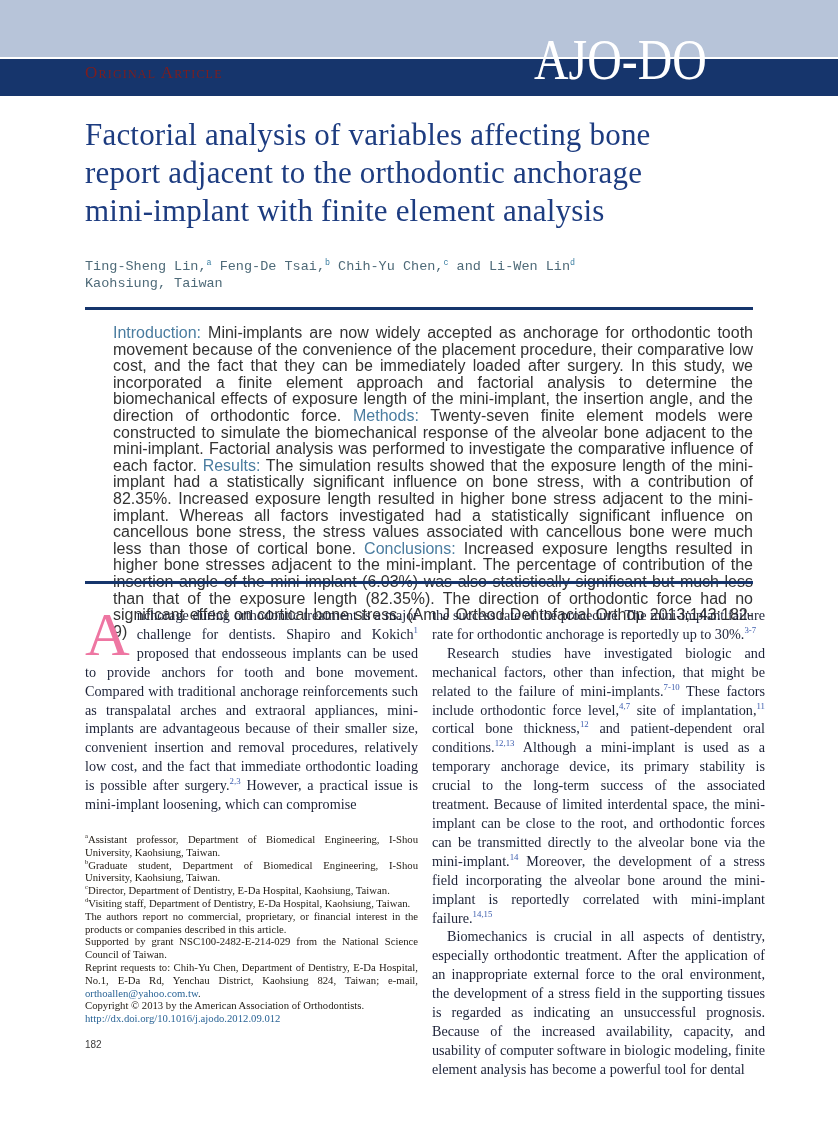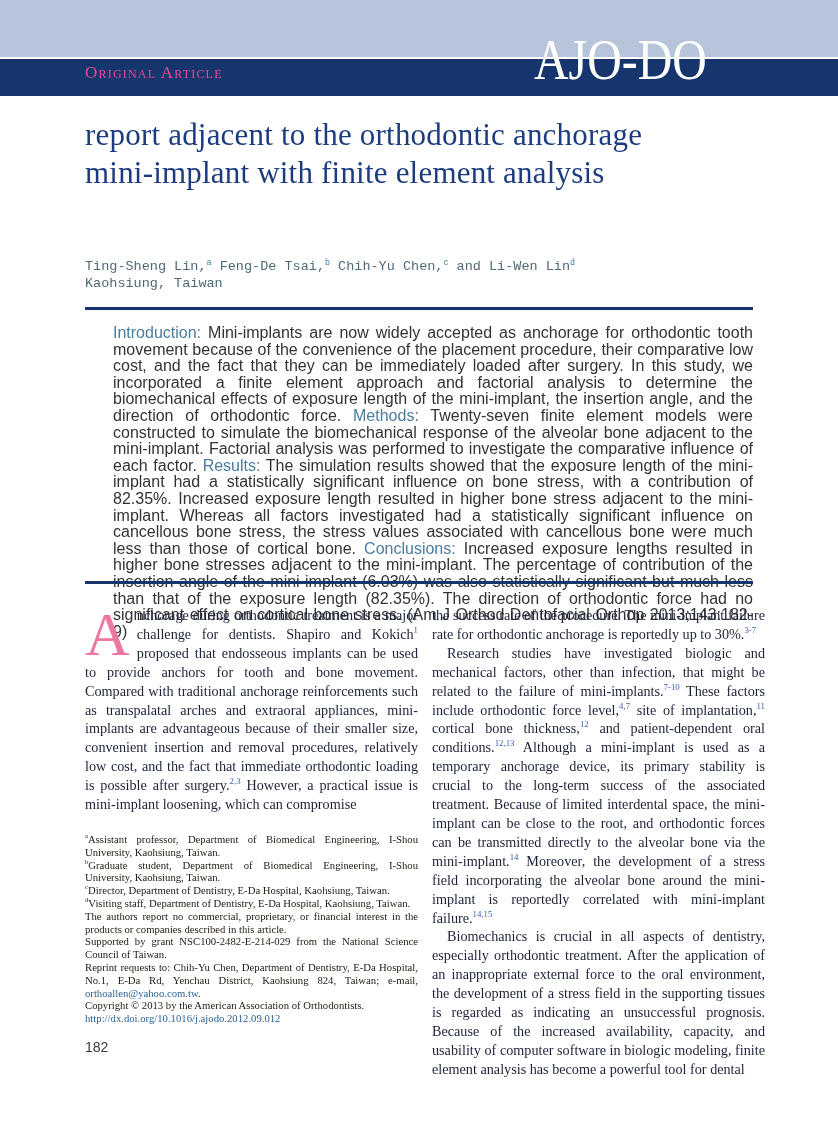--- a/index.html
+++ b/index.html
@@ -16,21 +16,21 @@
     width: 838px; height: 57px;
     background: #b7c4d9;
   }
   .band-navy {
     position: absolute; top: 59px; left: 0;
     width: 838px; height: 37px;
     background: #16356c;
   }
   .article-type {
     position: absolute; top: 63px; left: 85px;
-    color: #ec4899;
+    color: #7f1d1d;
     font-family: "Liberation Serif", serif;
     font-variant: small-caps;
     font-size: 17px;
     letter-spacing: 1.2px;
     z-index: 3;
   }
   .journal-logo {
     position: absolute; top: 30px; left: 534px;
     width: 190px;
     color: #ffffff;
@@ -110,35 +110,36 @@
     margin-top: 19px;
     font-size: 10.7px;
     line-height: 12.8px;
     text-align: justify;
     color: #262019;
   }
   .footnotes p { margin: 0; }
   .page-number {
     position: absolute; top: 1039px; left: 85px;
     font-family: "Liberation Sans", sans-serif;
-    font-size: 14px;
+    font-size: 10px;
     color: #3a3a3a;
   }
 </style>
 </head>
 <body>
 
 <div>
 
   <div class="band-light"></div>
   <div class="band-navy"></div>
   <div class="article-type">Original Article</div>
   <div class="journal-logo">AJO-DO</div>
 
   <div class="article-title">
+    <div>Factorial analysis of variables affecting bone</div>
     <div>report adjacent to the orthodontic anchorage</div>
     <div>mini-implant with finite element analysis</div>
   </div>
 
   <div class="authors">
     <div><span>Ting-Sheng Lin,</span><sup class="seg-supt">a</sup><span> Feng-De Tsai,</span><sup class="seg-supt">b</sup><span> Chih-Yu Chen,</span><sup class="seg-supt">c</sup><span> and Li-Wen Lin</span><sup class="seg-supt">d</sup></div>
     <div>Kaohsiung, Taiwan</div>
   </div>
 
   <div class="rule rule-top"></div>

